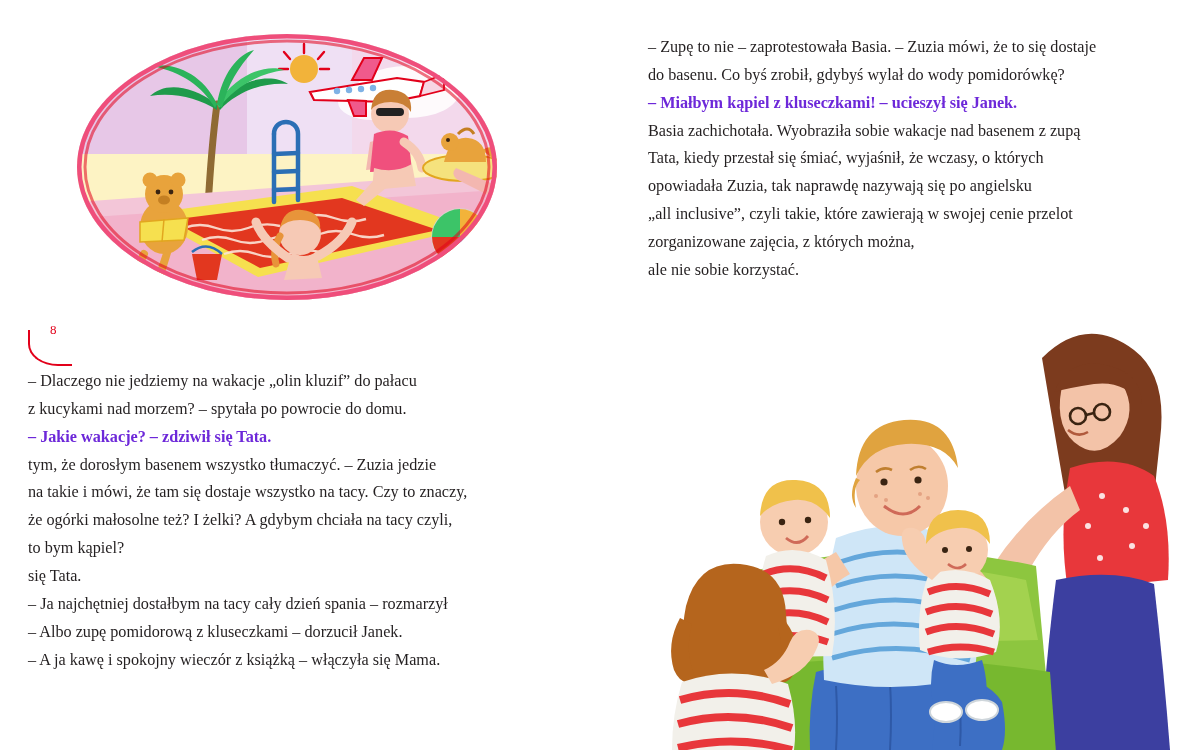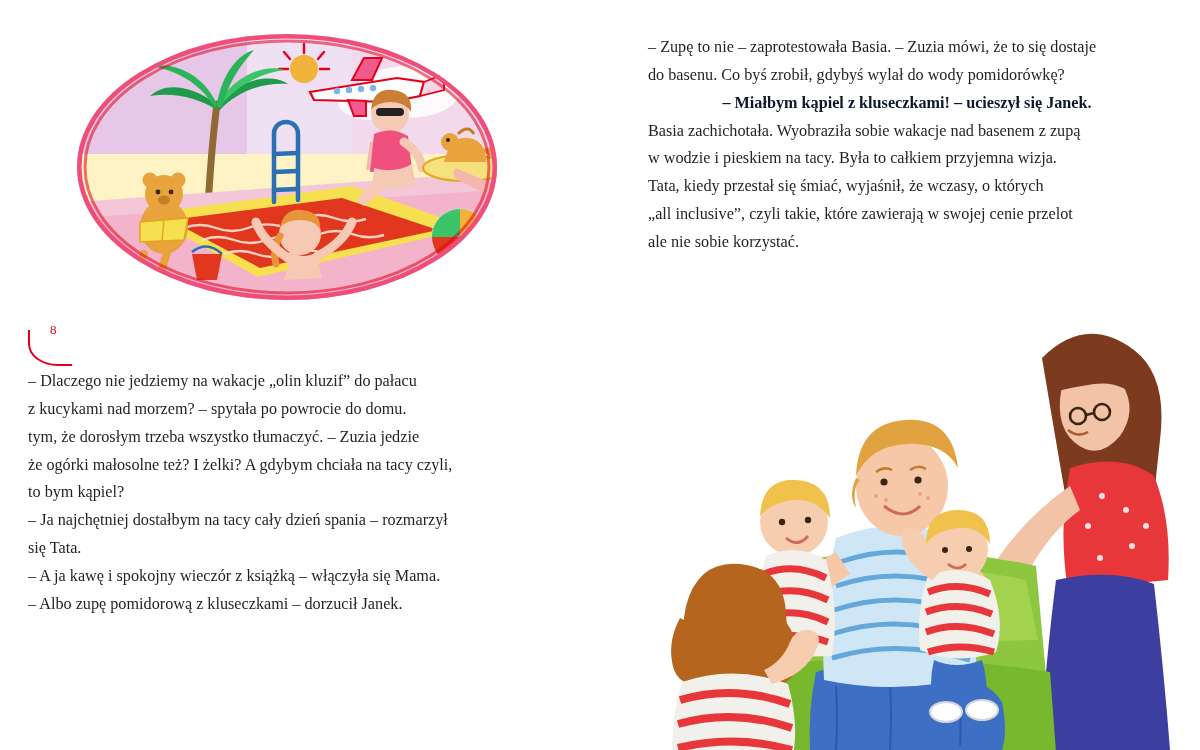--- a/index.html
+++ b/index.html
@@ -36,23 +36,22 @@
     left: 28px;
     top: 368px;
     width: 530px;
   }
   .right-col {
     left: 648px;
     top: 34px;
     width: 518px;
   }
   .highlight {
-    color: #0f172a;
+    color: #6d28d9;
     font-weight: bold;
-    text-align: center;
   }
   .pagenum {
     position: absolute;
     left: 50px;
     top: 322px;
     font-size: 13px;
     color: #e2001a;
     font-family: "Liberation Serif", serif;
   }
   .pagecurl {
@@ -227,37 +226,40 @@
       </g>
     </svg>
   </div>
 
   <div class="pagecurl"></div>
   <div class="pagenum">8</div>
 
   <div class="text-col left-col">
     <p>– Dlaczego nie jedziemy na wakacje „olin kluzif” do pałacu</p>
     <p>z kucykami nad morzem? – spytała po powrocie do domu.</p>
-    <p>tym, że dorosłym trzeba wszystko tłumaczyć. – Zuzia jedzie</p>
+    <p class="highlight">– Jakie wakacje? – zdziwił się Tata.</p>
+    <p>tym, że dorosłym basenem wszystko tłumaczyć. – Zuzia jedzie</p>
+    <p>na takie i mówi, że tam się dostaje wszystko na tacy. Czy to znaczy,</p>
     <p>że ogórki małosolne też? I żelki? A gdybym chciała na tacy czyli,</p>
     <p>to bym kąpiel?</p>
+    <p>się Tata.</p>
     <p>– Ja najchętniej dostałbym na tacy cały dzień spania – rozmarzył</p>
-    <p>się Tata.</p>
+    <p>– Albo zupę pomidorową z kluseczkami – dorzucił Janek.</p>
     <p>– A ja kawę i spokojny wieczór z książką – włączyła się Mama.</p>
-    <p>– Albo zupę pomidorową z kluseczkami – dorzucił Janek.</p>
   </div>
 
   <div class="text-col right-col">
     <p>– Zupę to nie – zaprotestowała Basia. – Zuzia mówi, że to się dostaje</p>
     <p>do basenu. Co byś zrobił, gdybyś wylał do wody pomidorówkę?</p>
     <p class="highlight">– Miałbym kąpiel z kluseczkami! – ucieszył się Janek.</p>
     <p>Basia zachichotała. Wyobraziła sobie wakacje nad basenem z zupą</p>
-    <p>w wodzie i pieskiem na tacy. Była to całkiem przyjemna wizja.</p>
     <p>Tata, kiedy przestał się śmiać, wyjaśnił, że wczasy, o których</p>
+    <p>opowiadała Zuzia, tak naprawdę nazywają się po angielsku</p>
     <p>„all inclusive”, czyli takie, które zawierają w swojej cenie przelot</p>
+    <p>zorganizowane zajęcia, z których można,</p>
     <p>ale nie sobie korzystać.</p>
   </div>
 
   <div class="illus-family">
     <svg width="560" height="450" viewBox="0 0 560 450" xmlns="http://www.w3.org/2000/svg">
 
       <g>
         <path d="M402 58 q44 -44 92 -8 q34 26 26 90 q-6 52 -10 110 l-74 6 q-16 -90 -34 -198 Z" fill="#7c3b1e"></path>
 
         <path d="M424 78 q34 -22 58 6 q16 26 -2 52 q-22 26 -46 6 q-22 -20 -10 -64 Z" fill="#f3c3a8"></path>

